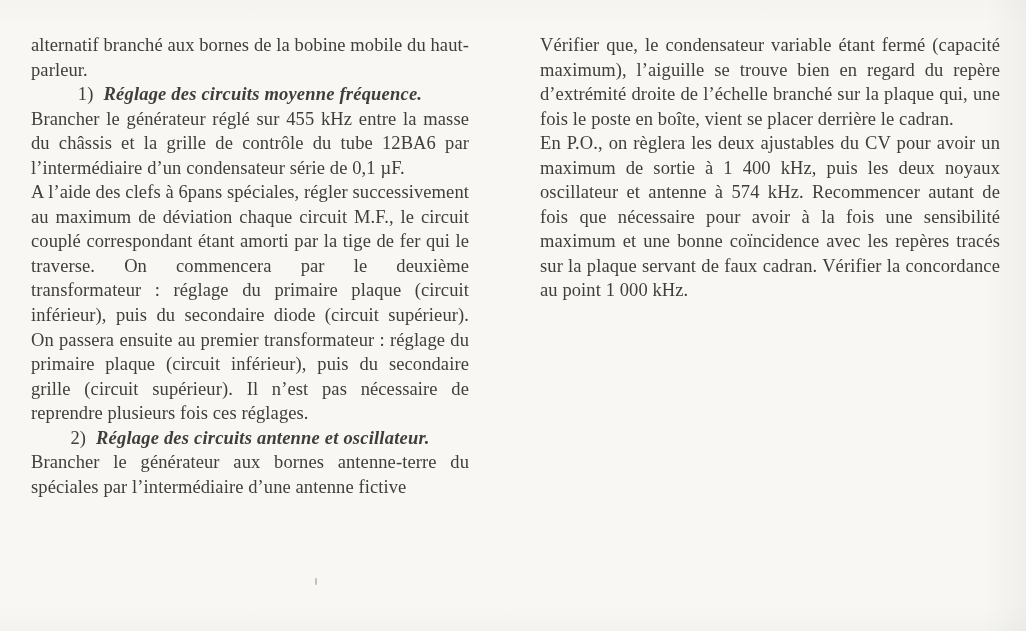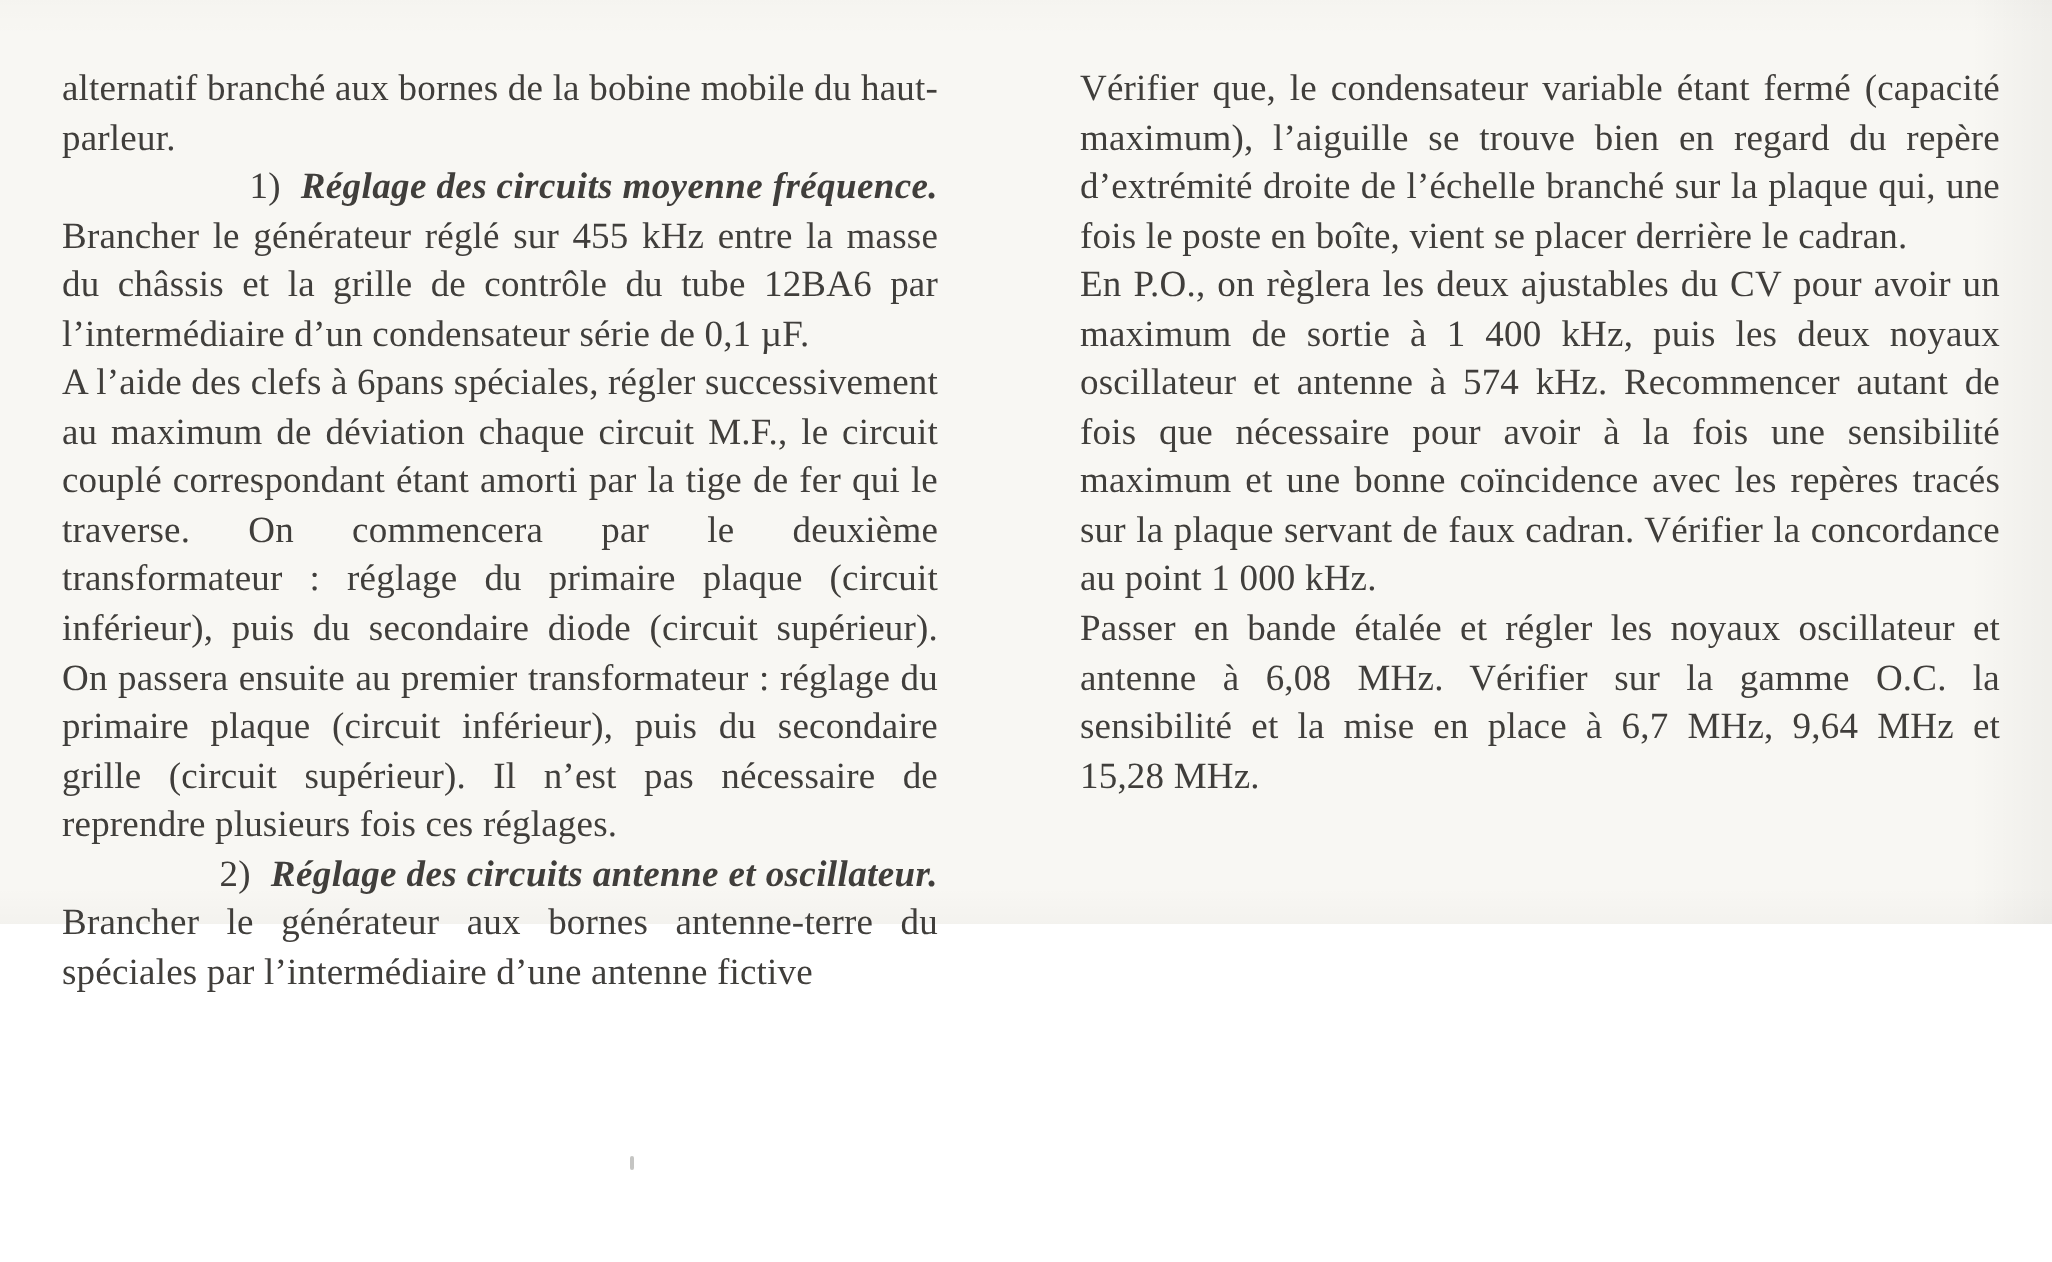--- a/index.html
+++ b/index.html
@@ -8,21 +8,21 @@
   }
   body {
     width: 1026px;
     height: 631px;
     overflow: hidden;
     font-family: "Liberation Serif", serif;
   }
   .scan-page {
     position: relative;
     width: 1026px;
-    height: 462px;
+    height: 631px;
     background:
       linear-gradient(to right, rgba(0,0,0,0.00) 96%, rgba(0,0,0,0.035) 100%),
       linear-gradient(to bottom, rgba(0,0,0,0.012) 0%, rgba(0,0,0,0.00) 4%, rgba(0,0,0,0.00) 96%, rgba(0,0,0,0.018) 100%),
       #f8f7f3;
   }
   .text-column {
     position: absolute;
     top: 33px;
     font-size: 18.5px;
     line-height: 24.55px;
@@ -31,21 +31,21 @@
     letter-spacing: 0.1px;
   }
   .col-left  { left: 31px;  width: 438px; }
   .col-right { left: 540px; width: 460px; }
   .text-column p {
     margin: 0;
     padding: 0;
     text-justify: inter-word;
   }
   .block.heading {
-    text-align: right;
+    text-align: center;
   }
   .hnum {
     font-style: normal;
     font-weight: normal;
     padding-right: 10px;
   }
   .htext {
     font-weight: bold;
     font-style: italic;
     letter-spacing: 0.2px;
@@ -69,16 +69,15 @@
       <p class="block p">alternatif branché aux bornes de la bobine mobile du haut-parleur.</p>
       <p class="block heading"><span class="hnum">1)</span><span class="htext">Réglage des circuits moyenne fréquence.</span></p>
       <p class="block p">Brancher le générateur réglé sur 455&nbsp;kHz entre la masse du châssis et la grille de contrôle du tube 12BA6 par l’intermédiaire d’un condensateur série de 0,1&nbsp;µF.</p>
       <p class="block p">A l’aide des clefs à 6pans spéciales, régler successivement au maximum de déviation chaque circuit M.F., le circuit couplé correspondant étant amorti par la tige de fer qui le traverse. On commencera par le deuxième transformateur&nbsp;: réglage du primaire plaque (circuit inférieur), puis du secondaire diode (circuit supérieur). On passera ensuite au premier transformateur&nbsp;: réglage du primaire plaque (circuit inférieur), puis du secondaire grille (circuit supérieur). Il n’est pas nécessaire de reprendre plusieurs fois ces réglages.</p>
       <p class="block heading"><span class="hnum">2)</span><span class="htext">Réglage des circuits antenne et oscillateur.</span></p>
       <p class="block p">Brancher le générateur aux bornes antenne-terre du spéciales par l’intermédiaire d’une antenne fictive</p>
     </div>
   <div class="text-column col-right">
       <p class="block p">Vérifier que, le condensateur variable étant fermé (capacité maximum), l’aiguille se trouve bien en regard du repère d’extrémité droite de l’échelle branché sur la plaque qui, une fois le poste en boîte, vient se placer derrière le cadran.</p>
       <p class="block p">En P.O., on règlera les deux ajustables du CV pour avoir un maximum de sortie à 1&nbsp;400&nbsp;kHz, puis les deux noyaux oscillateur et antenne à 574&nbsp;kHz. Recommencer autant de fois que nécessaire pour avoir à la fois une sensibilité maximum et une bonne coïncidence avec les repères tracés sur la plaque servant de faux cadran. Vérifier la concordance au point 1&nbsp;000&nbsp;kHz.</p>
-      <p class="block p">Passer en bande étalée et régler les noyaux oscillateur et antenne à 6,08&nbsp;MHz. Vérifier sur la gamme O.C. la sensibilité et la mise en place à 6,7&nbsp;MHz, 9,64&nbsp;MHz et 15,28&nbsp;MHz.</p>
     </div>
   <div class="scan-speck"></div>
 </div>
 
 </body></html>

